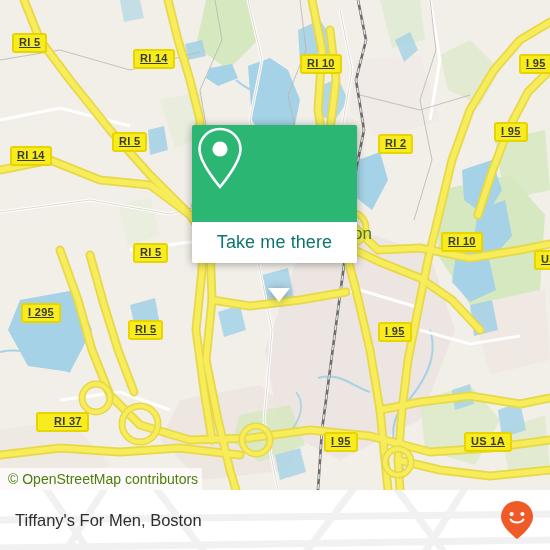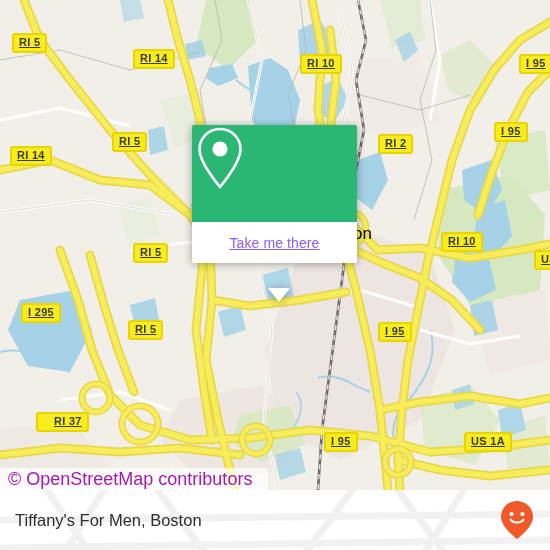--- a/index.html
+++ b/index.html
@@ -27,21 +27,21 @@
     padding:1px 5px 2px 5px;
     white-space:nowrap;
     line-height:13px;
     box-sizing:border-box;
     font-family:"Liberation Sans","DejaVu Sans",sans-serif;
     text-decoration:underline;
   }
 
   .place-label{
     position:absolute;
-    color:#000000;
+    color:#4d7c0f;
     font-size:17px;
     white-space:nowrap;
     font-family:"Liberation Sans","DejaVu Sans",sans-serif;
   }
 
   
   #callout{
     position:absolute;left:192px;top:125px;width:165px;
     filter:drop-shadow(0 1px 4px rgba(0,0,0,.35));
   }
@@ -50,35 +50,35 @@
     border-radius:2px 2px 0 0;
     display:flex;align-items:center;justify-content:center;
   }
   #callout-foot{
     background:#ffffff;height:41px;width:100%;
     border-radius:0 0 2px 2px;
     display:flex;align-items:center;justify-content:center;
     position:relative;
   }
   #callout-foot .cta{
-    color:#8b5cf6;font-size:14px;letter-spacing:.1px;text-decoration:underline;
+    color:#0f766e;font-size:18px;letter-spacing:.1px;
   }
   #callout-tail{
     position:absolute;left:76px;top:163px;width:0;height:0;
     border-left:11px solid transparent;
     border-right:11px solid transparent;
     border-top:14px solid #ffffff;
   }
 
   
   #attribution{
     position:absolute;left:0;top:468px;
     background:rgba(255,255,255,.72);
-    color:#a21caf;font-size:18px;
-    padding:4px 16px 4px 8px;
+    color:#4d7c0f;font-size:14px;
+    padding:4px 4px 4px 8px;
     white-space:nowrap;
     line-height:14px;
   }
 
   
   #footer{
     position:absolute;left:0;top:490px;width:550px;height:60px;
     background:#ffffff;overflow:hidden;
   }
   #footer-bg{position:absolute;left:0;top:0;}

